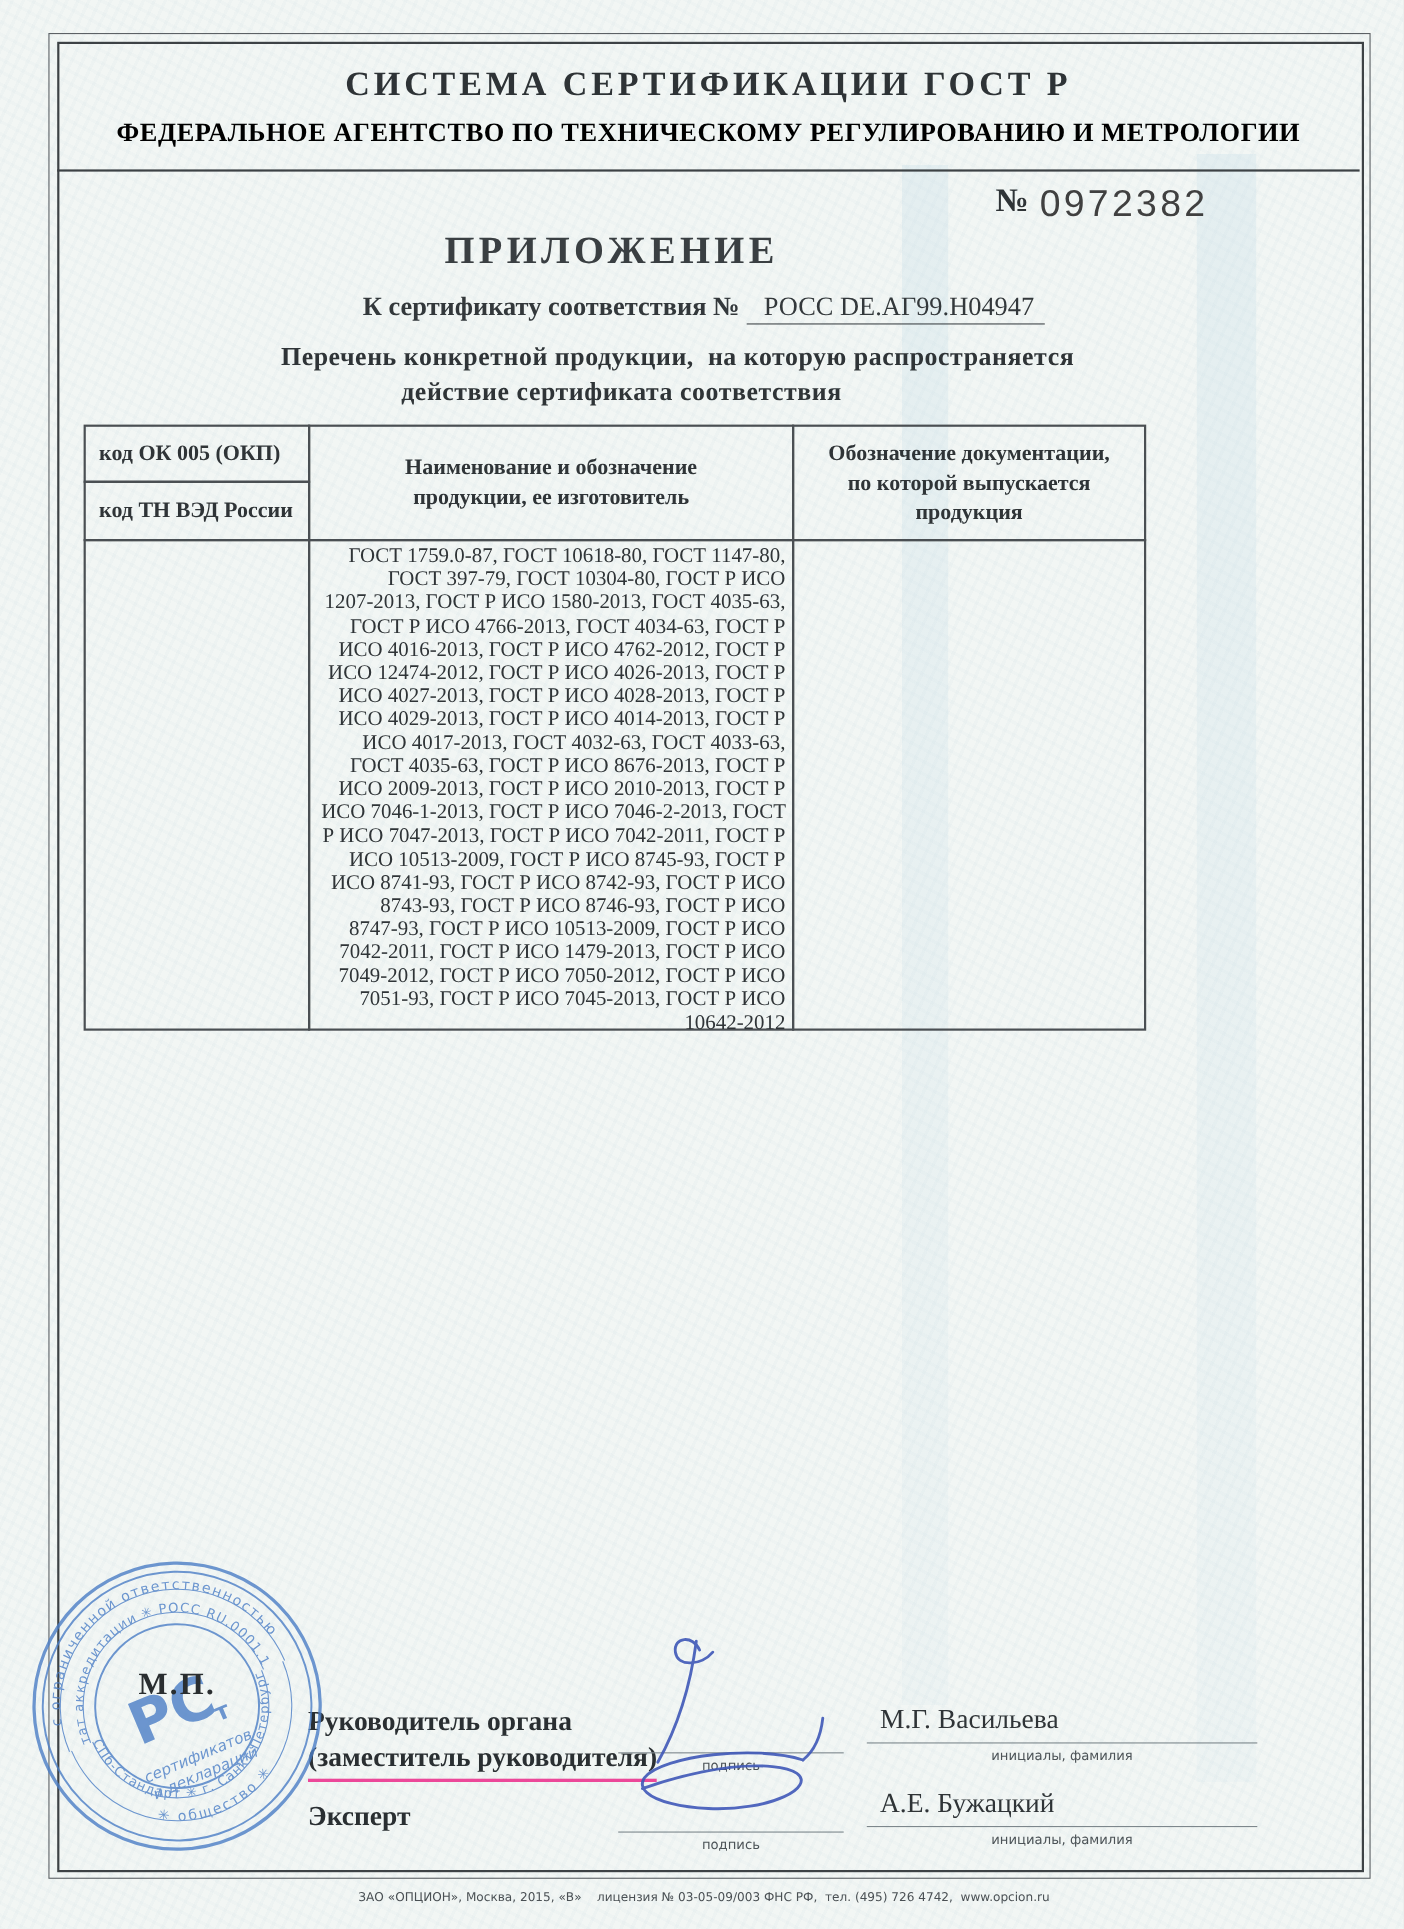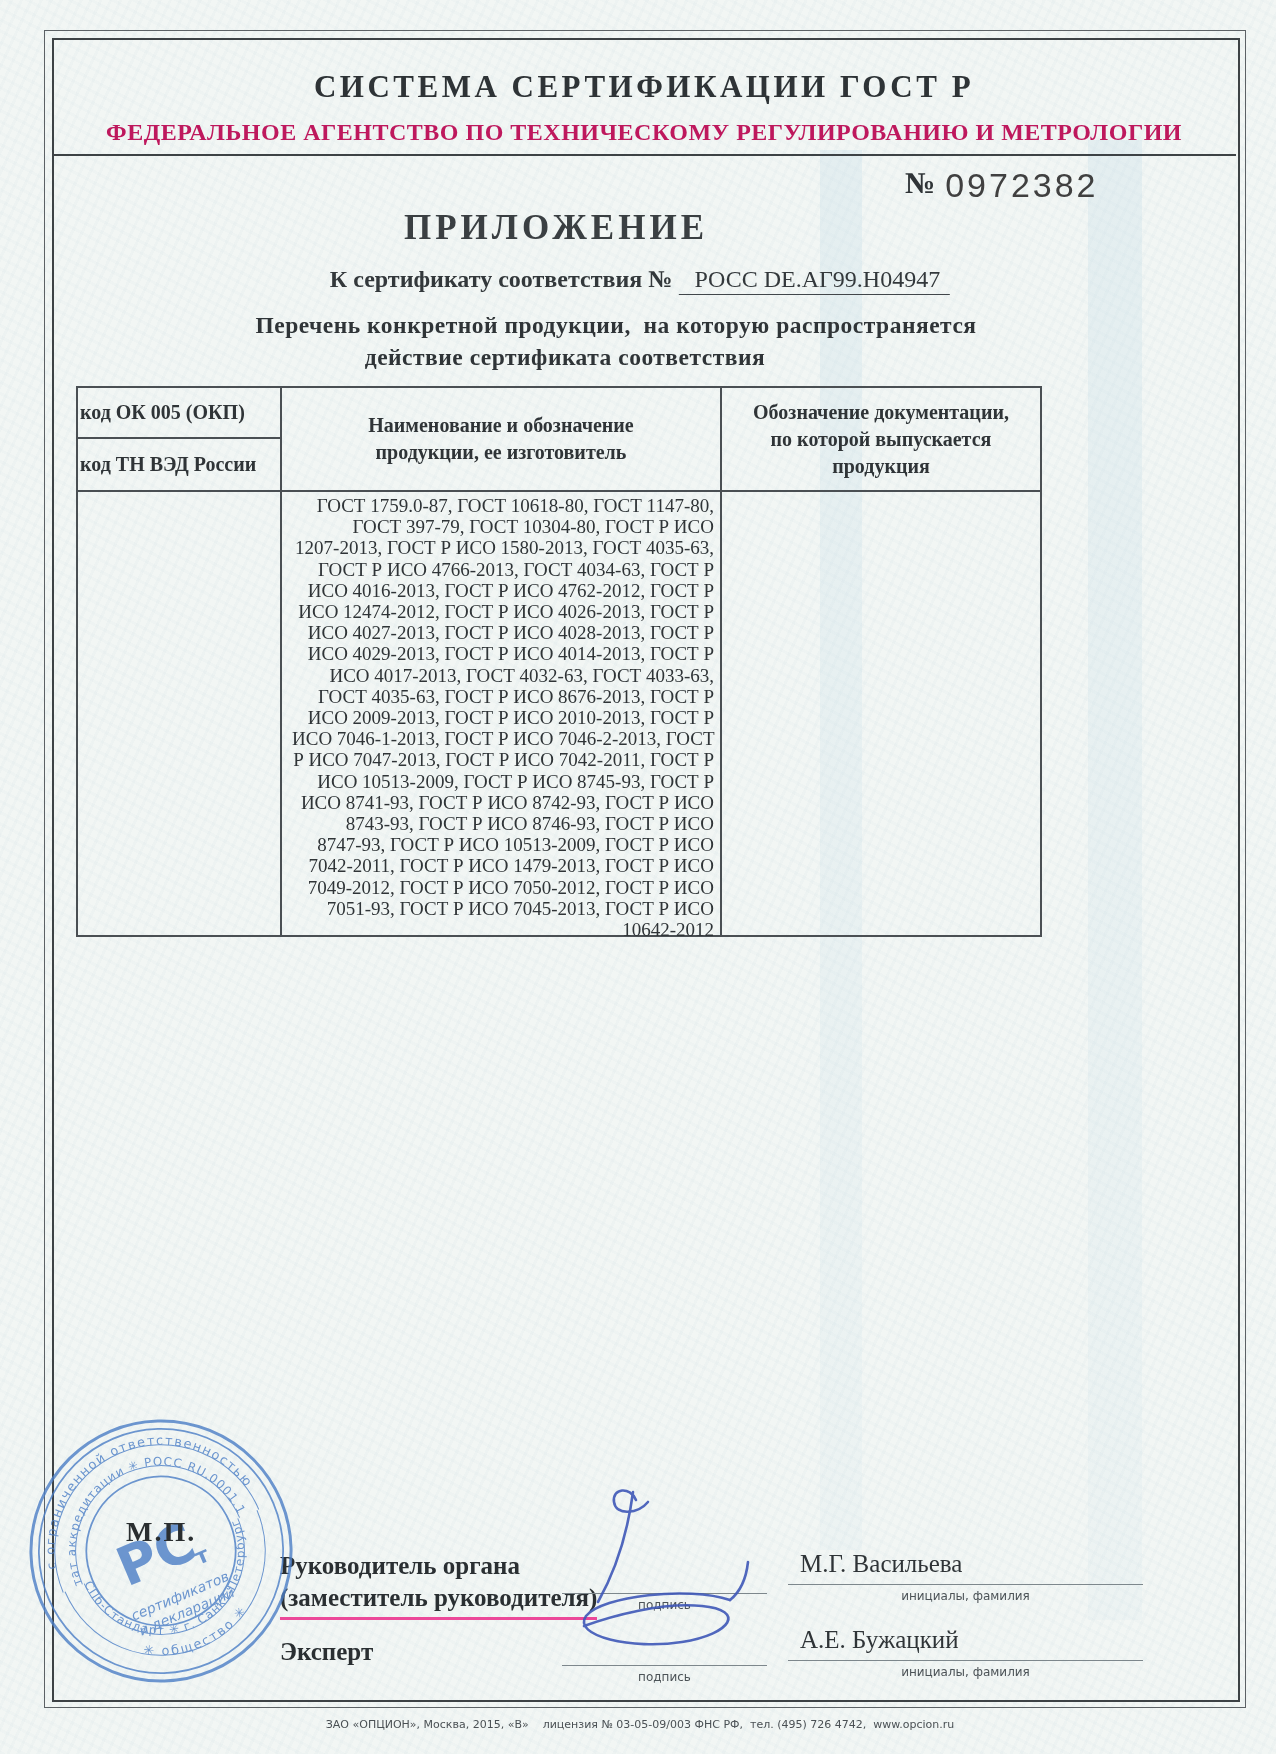--- a/index.html
+++ b/index.html
@@ -8,40 +8,40 @@
   .texture{position:absolute;inset:0;pointer-events:none;
     background:
       repeating-linear-gradient(115deg, rgba(175,200,212,0.07) 0 3px, rgba(255,255,255,0) 3px 9px),
       repeating-linear-gradient(28deg, rgba(175,200,212,0.06) 0 3px, rgba(255,255,255,0) 3px 10px);}
   .scanband{position:absolute;pointer-events:none;background:linear-gradient(180deg,rgba(198,222,232,.32),rgba(198,222,232,.12));}
   .frame{position:absolute;pointer-events:none;}
   .frame.outer{left:44px;top:30px;width:1200px;height:1676px;border:1.6px solid #5c6165;}
   .frame.inner{left:52px;top:38px;width:1184px;height:1660px;border:2.5px solid #3d4245;}
   .hline{position:absolute;height:0;border-top:2.5px solid #3d4245;}
   .header-box{position:absolute;left:52px;top:38px;width:1184px;text-align:center;}
-  .h1{margin-top:31px;font-size:31px;font-weight:bold;letter-spacing:3.5px;color:#2e3336;}
-  .h2{margin-top:14px;font-size:24px;font-weight:bold;letter-spacing:.5px;color:#be185d;}
+  .h1{margin-top:20px;font-size:31px;font-weight:bold;letter-spacing:3.5px;color:#2e3336;}
+  .h2{margin-top:14px;font-size:24px;font-weight:bold;letter-spacing:.5px;color:#000000;}
   .serial{position:absolute;left:905px;top:166px;white-space:nowrap;}
   .serial .no{font-size:30px;font-weight:bold;color:#2f3437;vertical-align:top;}
   .serial .digits{font-family:Liberation Sans, sans-serif;font-size:34px;letter-spacing:3px;
                   color:#404040;margin-left:10px;vertical-align:top;}
   .apx-title{position:absolute;left:556px;top:208px;transform:translateX(-50%);
              font-size:35px;font-weight:bold;letter-spacing:4px;color:#3a3f42;white-space:nowrap;}
   .cert-line{position:absolute;left:640px;top:266px;transform:translateX(-50%);white-space:nowrap;}
   .cert-line .lbl{font-size:24px;font-weight:bold;color:#33383b;}
   .cert-line .num{font-size:24px;color:#33383b;border-bottom:1.6px solid #41464a;
                   padding:0 10px 2px 16px;margin-left:6px;}
   .sub1{position:absolute;left:616px;top:312px;transform:translateX(-50%);
         font-size:23.5px;font-weight:bold;letter-spacing:.5px;white-space:pre;color:#2f3437;}
   .sub2{position:absolute;left:565px;top:344px;transform:translateX(-50%);
         font-size:23.5px;font-weight:bold;letter-spacing:.5px;white-space:pre;color:#2f3437;}
   .cell{position:absolute;border:2px solid #4a4f53;box-sizing:border-box;text-align:right;}
   .th{display:flex;align-items:center;justify-content:center;text-align:center;
       font-size:20px;font-weight:bold;color:#2f3437;white-space:pre-line;line-height:27px;}
-  .th-left{justify-content:flex-start;text-align:left;padding-left:2px;}
+  .th-left{justify-content:flex-start;text-align:left;padding-left:12px;}
   .tbody-text{font-size:19px;line-height:21.2px;color:#2f3437;padding:3px 6px 0 10px;
               white-space:pre;overflow:visible;}
   .sig-label{position:absolute;font-size:25px;font-weight:bold;color:#2a2f32;white-space:nowrap;}
   .sig-label.underl{border-bottom:3px solid #ec4899;padding-bottom:5px;}
   .sig-name{position:absolute;font-size:25px;color:#2f3437;white-space:nowrap;}
   .sline{position:absolute;height:0;border-top:1.5px solid #7d878c;}
   .scap{position:absolute;font-family:"DejaVu Sans","Liberation Sans",sans-serif;
         font-size:12px;color:#4c5357;text-align:center;}
   .mp{position:absolute;left:126px;top:1516px;font-size:28px;font-weight:bold;
       letter-spacing:2px;color:#2a2e30;z-index:5;}

